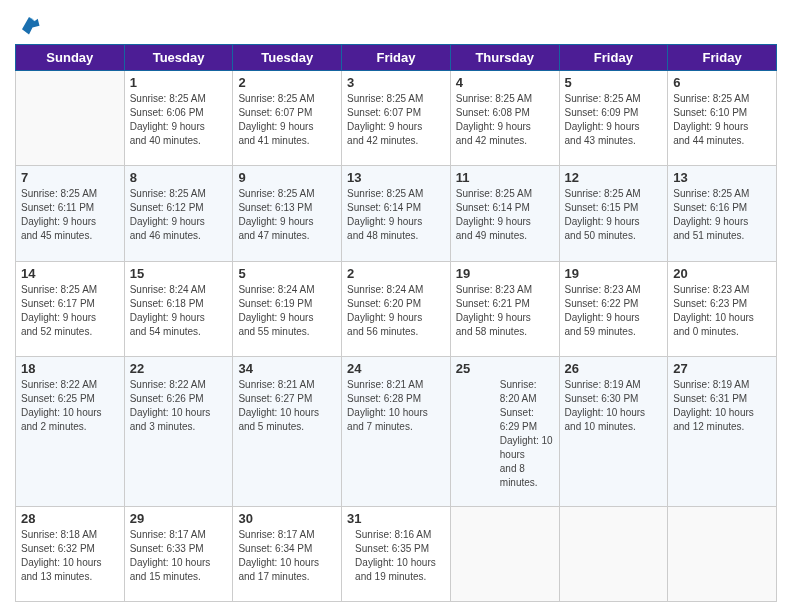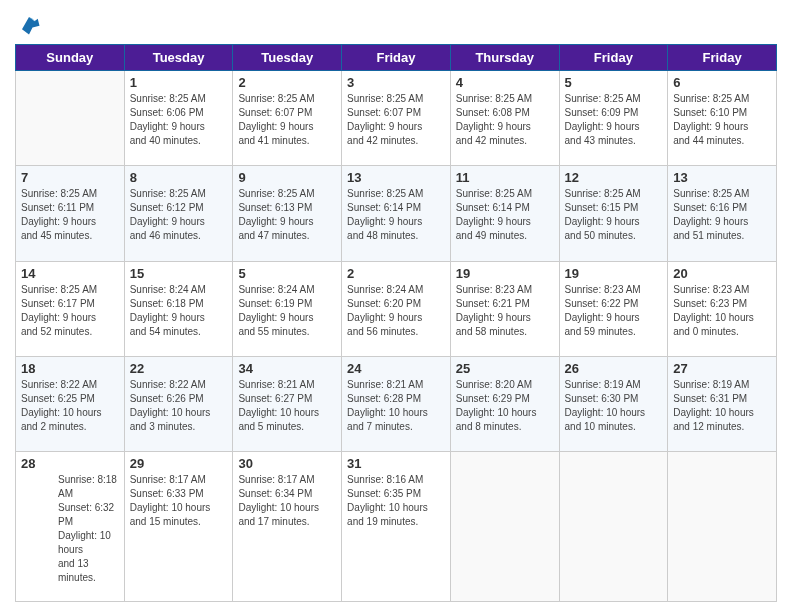--- a/index.html
+++ b/index.html
@@ -294,21 +294,21 @@
           </td>
           <td>
             <span class="day-num">24</span>
             <div class="day-info" style="white-space: pre-line;">Sunrise: 8:21 AM
 Sunset: 6:28 PM
 Daylight: 10 hours
 and 7 minutes.</div>
           </td>
           <td>
             <span class="day-num">25</span>
-            <div class="day-info" style="white-space: pre-line;">Sunrise: 8:20 AM
+            <div class="day-info" style="white-space: pre-line; margin-left: 44px;">Sunrise: 8:20 AM
 Sunset: 6:29 PM
 Daylight: 10 hours
 and 8 minutes.</div>
           </td>
           <td>
             <span class="day-num">26</span>
             <div class="day-info" style="white-space: pre-line;">Sunrise: 8:19 AM
 Sunset: 6:30 PM
 Daylight: 10 hours
 and 10 minutes.</div>
@@ -317,42 +317,42 @@
             <span class="day-num">27</span>
             <div class="day-info" style="white-space: pre-line;">Sunrise: 8:19 AM
 Sunset: 6:31 PM
 Daylight: 10 hours
 and 12 minutes.</div>
           </td>
         </tr>
         <tr>
           <td>
             <span class="day-num">28</span>
-            <div class="day-info" style="white-space: pre-line; margin-left: 37px;">Sunrise: 8:18 AM
+            <div class="day-info" style="white-space: pre-line;">Sunrise: 8:18 AM
 Sunset: 6:32 PM
 Daylight: 10 hours
 and 13 minutes.</div>
           </td>
           <td>
             <span class="day-num">29</span>
             <div class="day-info" style="white-space: pre-line;">Sunrise: 8:17 AM
 Sunset: 6:33 PM
 Daylight: 10 hours
 and 15 minutes.</div>
           </td>
           <td>
             <span class="day-num">30</span>
             <div class="day-info" style="white-space: pre-line;">Sunrise: 8:17 AM
 Sunset: 6:34 PM
 Daylight: 10 hours
 and 17 minutes.</div>
           </td>
           <td>
             <span class="day-num">31</span>
-            <div class="day-info" style="white-space: pre-line;">Sunrise: 8:16 AM
+            <div class="day-info" style="white-space: pre-line; margin-left: 8px;">Sunrise: 8:16 AM
 Sunset: 6:35 PM
 Daylight: 10 hours
 and 19 minutes.</div>
           </td>
           <td class="empty"></td>
           <td class="empty"></td>
           <td class="empty"></td>
         </tr>
       </tbody>
   </table>

